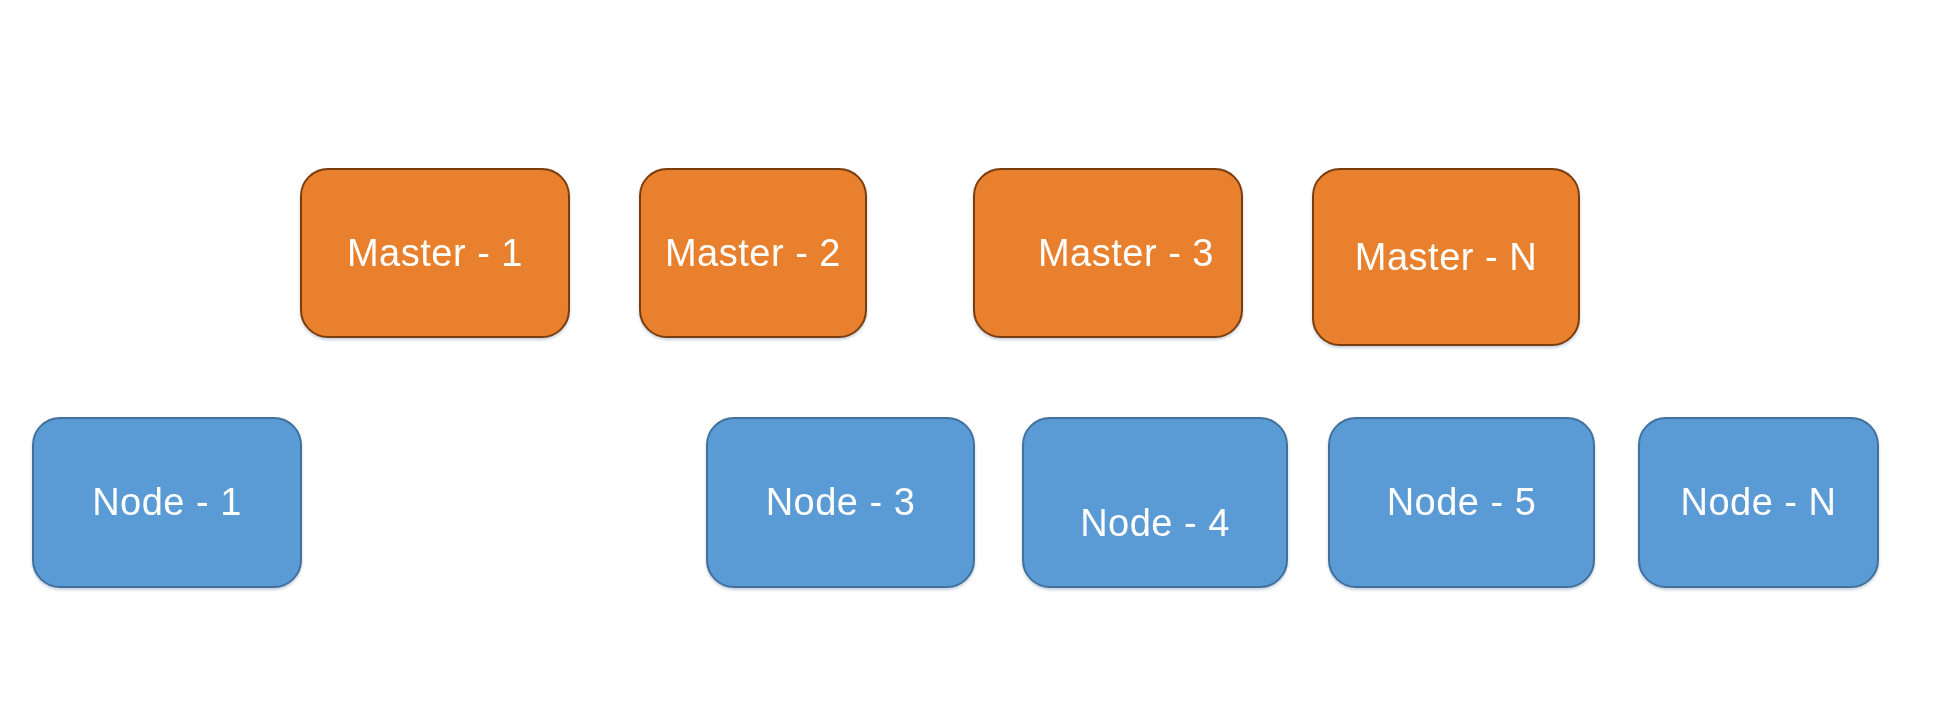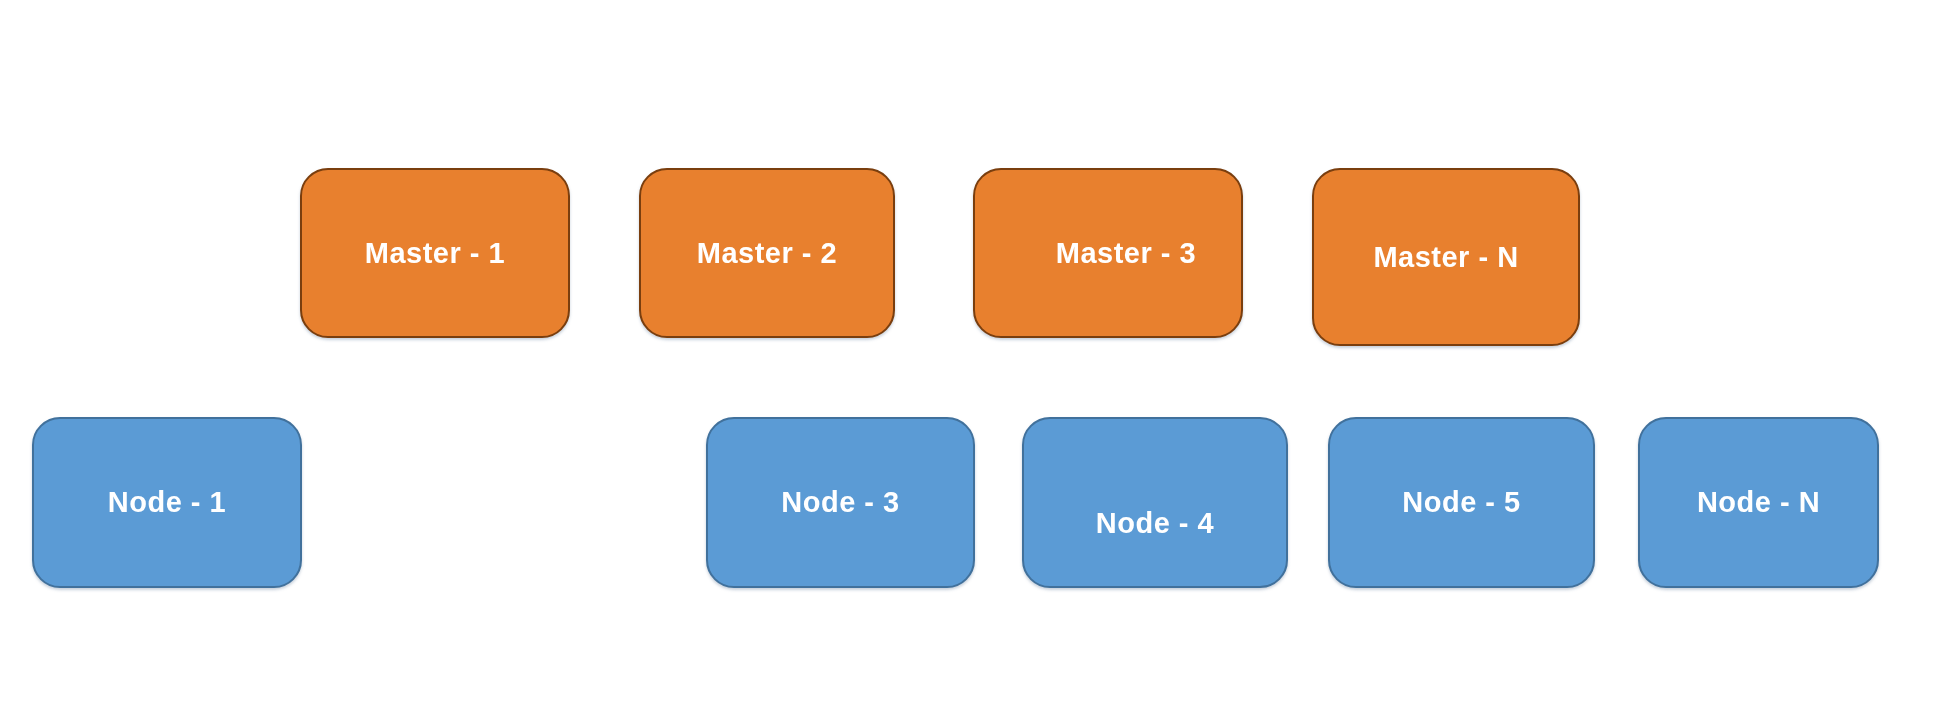--- a/index.html
+++ b/index.html
@@ -34,37 +34,37 @@
   }
   .shape-box.master {
     border-width: 2px;
     border-style: solid;
   }
   .shape-box.node {
     border-width: 2px;
     border-style: solid;
   }
   .shape-label {
-    font-size: 29px;
-    font-weight: bold;
+    font-size: 38px;
+    font-weight: normal;
     letter-spacing: 0.5px;
     white-space: nowrap;
     text-align: center;
     user-select: none;
   }
 </style>
 </head>
 <body>
 
 <div id="canvas" style="background: rgb(255, 255, 255);">
   <div class="row" id="masters-row">
       <div class="shape-box master" style="left: 300px; top: 168px; width: 270px; height: 170px; background: rgb(232, 128, 46); border-color: rgb(122, 62, 14);">
         <span class="shape-label" style="color: rgb(255, 255, 255);">Master - 1</span>
       </div>
-      <div class="shape-box master" style="left: 639px; top: 168px; width: 256px; height: 170px; background: rgb(232, 128, 46); border-color: rgb(122, 62, 14);">
+      <div class="shape-box master" style="left: 639px; top: 168px; width: 228px; height: 170px; background: rgb(232, 128, 46); border-color: rgb(122, 62, 14);">
         <span class="shape-label" style="color: rgb(255, 255, 255);">Master - 2</span>
       </div>
       <div class="shape-box master" style="left: 973px; top: 168px; width: 270px; height: 170px; background: rgb(232, 128, 46); border-color: rgb(122, 62, 14); padding-left: 36px;">
         <span class="shape-label" style="color: rgb(255, 255, 255);">Master - 3</span>
       </div>
       <div class="shape-box master" style="left: 1312px; top: 168px; width: 268px; height: 178px; background: rgb(232, 128, 46); border-color: rgb(122, 62, 14);">
         <span class="shape-label" style="color: rgb(255, 255, 255);">Master - N</span>
       </div>
     </div>
   <div class="row" id="nodes-row">

